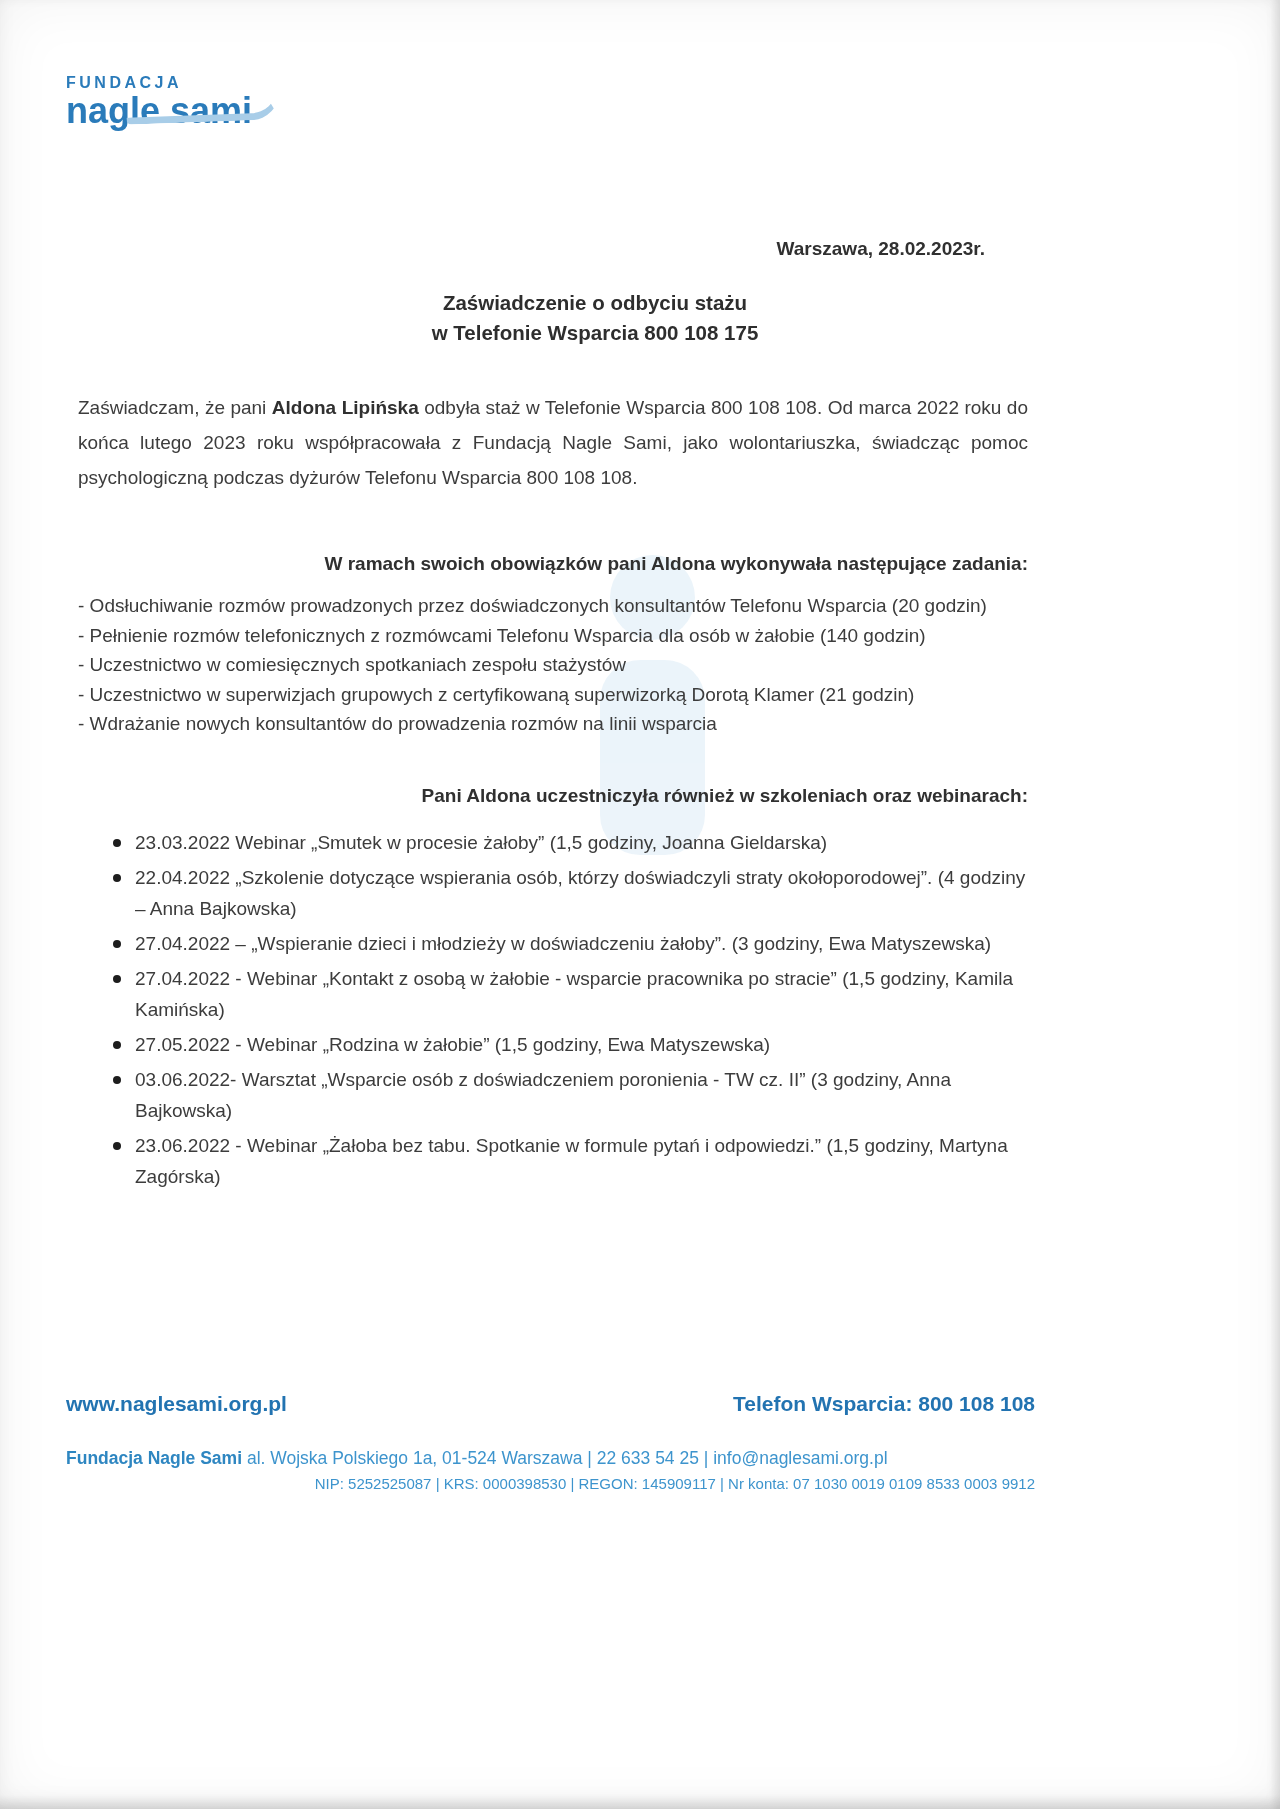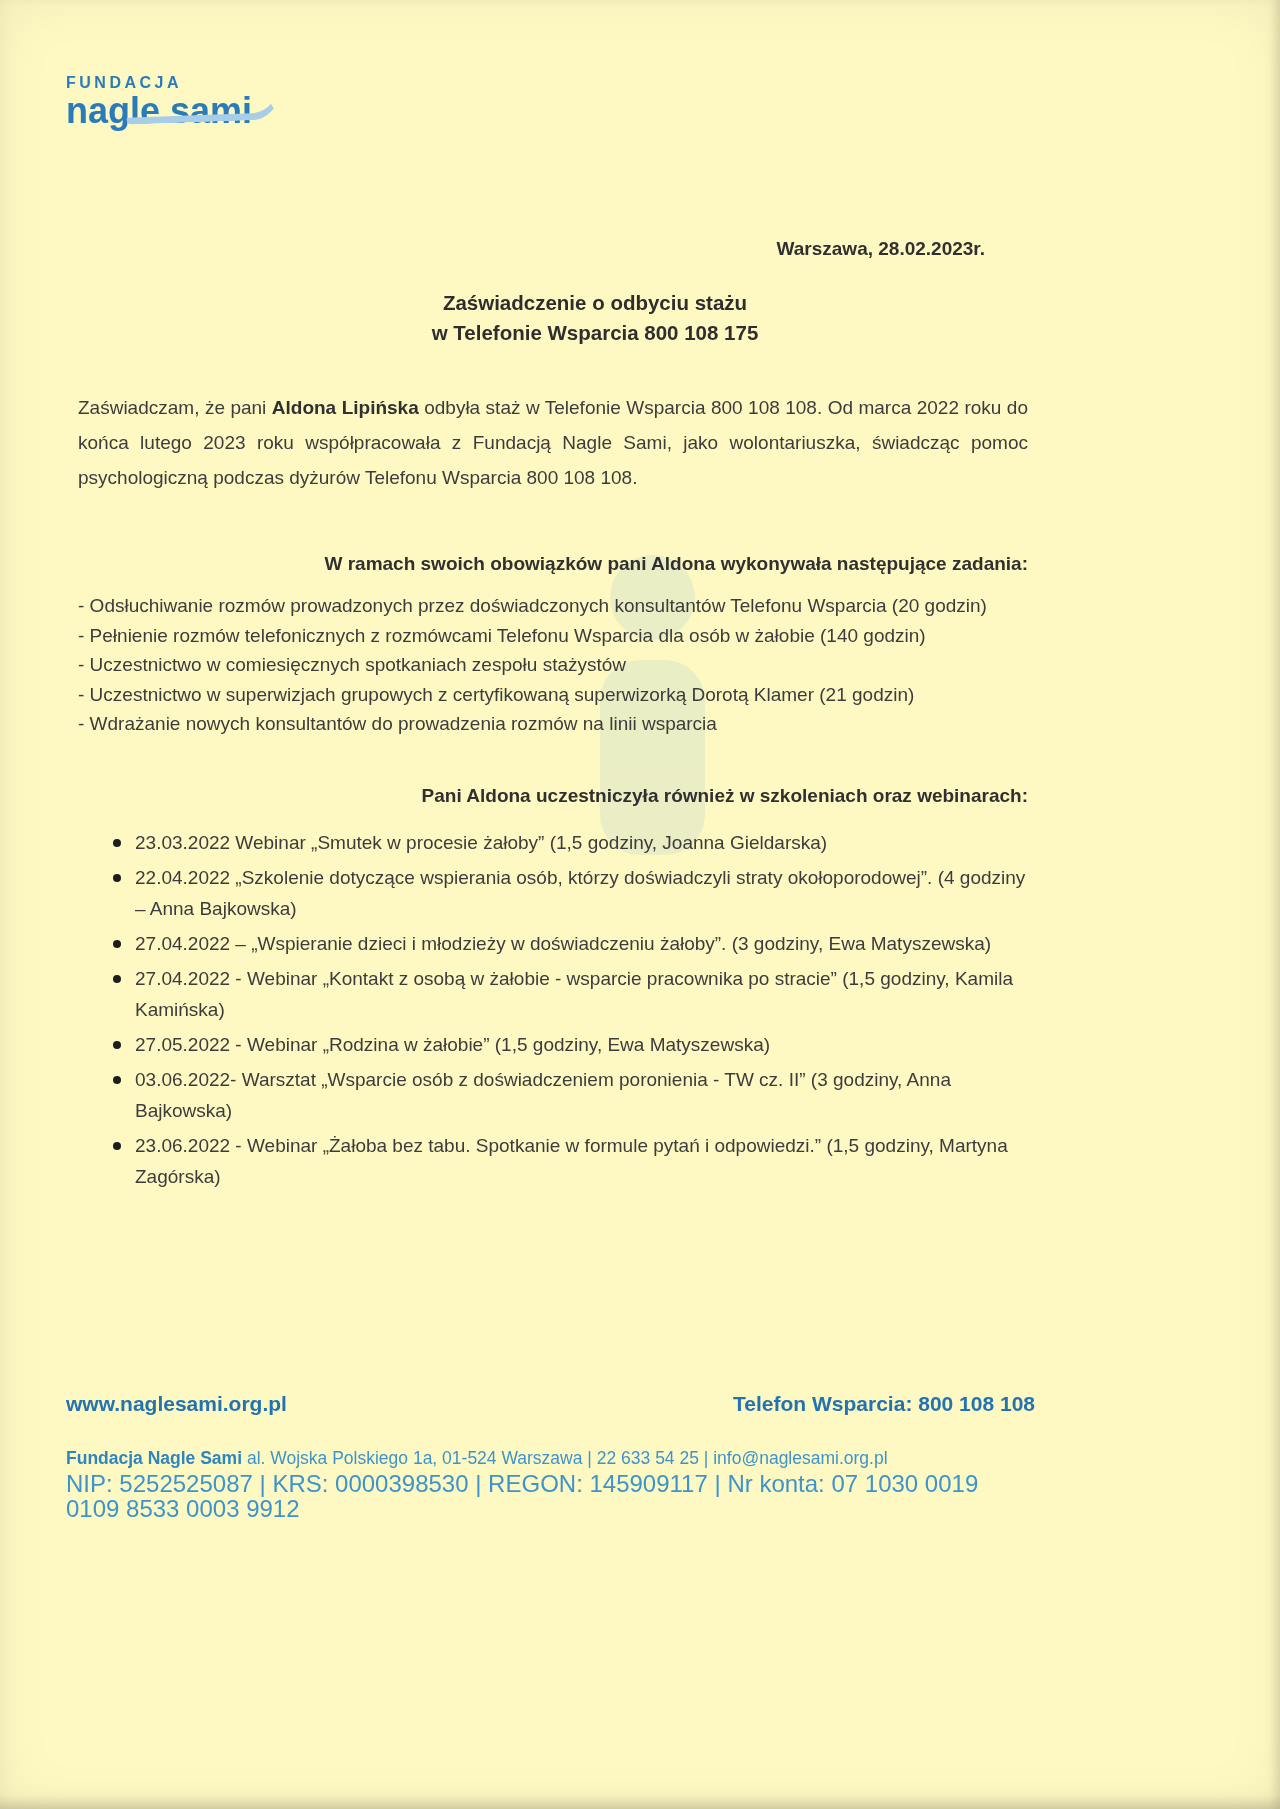--- a/index.html
+++ b/index.html
@@ -6,21 +6,21 @@
   body{
     width:1280px;height:1809px;
     background:#dcdcda;
     font-family:"Liberation Sans", sans-serif;
     color:#3a3a3a;
     overflow:hidden;
   }
   .paper{
     position:relative;
     width:1280px;height:1809px;
-    background:#fef9c3;
+    background:#ffffff;
     box-shadow:inset 0 0 60px rgba(0,0,0,0.05), inset -6px 0 12px rgba(0,0,0,0.04), inset 0 -10px 18px rgba(0,0,0,0.05);
     overflow:hidden;
   }
   
   .scan-edge-bottom{position:absolute;left:0;right:0;bottom:0;height:14px;background:linear-gradient(to bottom, rgba(0,0,0,0), rgba(0,0,0,0.10));}
   .scan-edge-right{position:absolute;top:0;bottom:0;right:0;width:10px;background:linear-gradient(to right, rgba(0,0,0,0), rgba(0,0,0,0.06));}
 
   
   .watermark{position:absolute;left:585px;top:555px;width:130px;height:300px;opacity:0.12;pointer-events:none;}
   .watermark .dot{position:absolute;left:25px;top:0;width:85px;height:85px;border-radius:50%;background:#5fa8d8;}
@@ -49,21 +49,21 @@
   .trainings li{position:relative;padding-left:22px;line-height:31px;margin-bottom:4px;}
   .trainings li::before{content:"";position:absolute;left:0;top:12px;width:8px;height:8px;border-radius:50%;background:#1d1d1d;}
 
   
   .footer{position:absolute;left:66px;right:245px;top:1392px;}
   .footer-row{display:flex;justify-content:space-between;align-items:baseline;}
   .footer-website{font-size:21px;font-weight:bold;color:#2273b1;}
   .footer-phone{font-size:21px;font-weight:bold;color:#2273b1;}
   .footer-address{margin-top:30px;font-size:17.5px;color:#3d94cd;line-height:25px;}
   .footer-address strong{color:#2e86c1;}
-  .footer-ids{font-size:24px;color:#3d94cd;line-height:25px;}
+  .footer-ids{font-size:15px;color:#3d94cd;line-height:25px;text-align:right;}
 </style>
 </head>
 <body>
 
 <div class="paper">
 
   <div class="watermark">
     <div class="dot"></div>
     <div class="stem"></div>
   </div>

